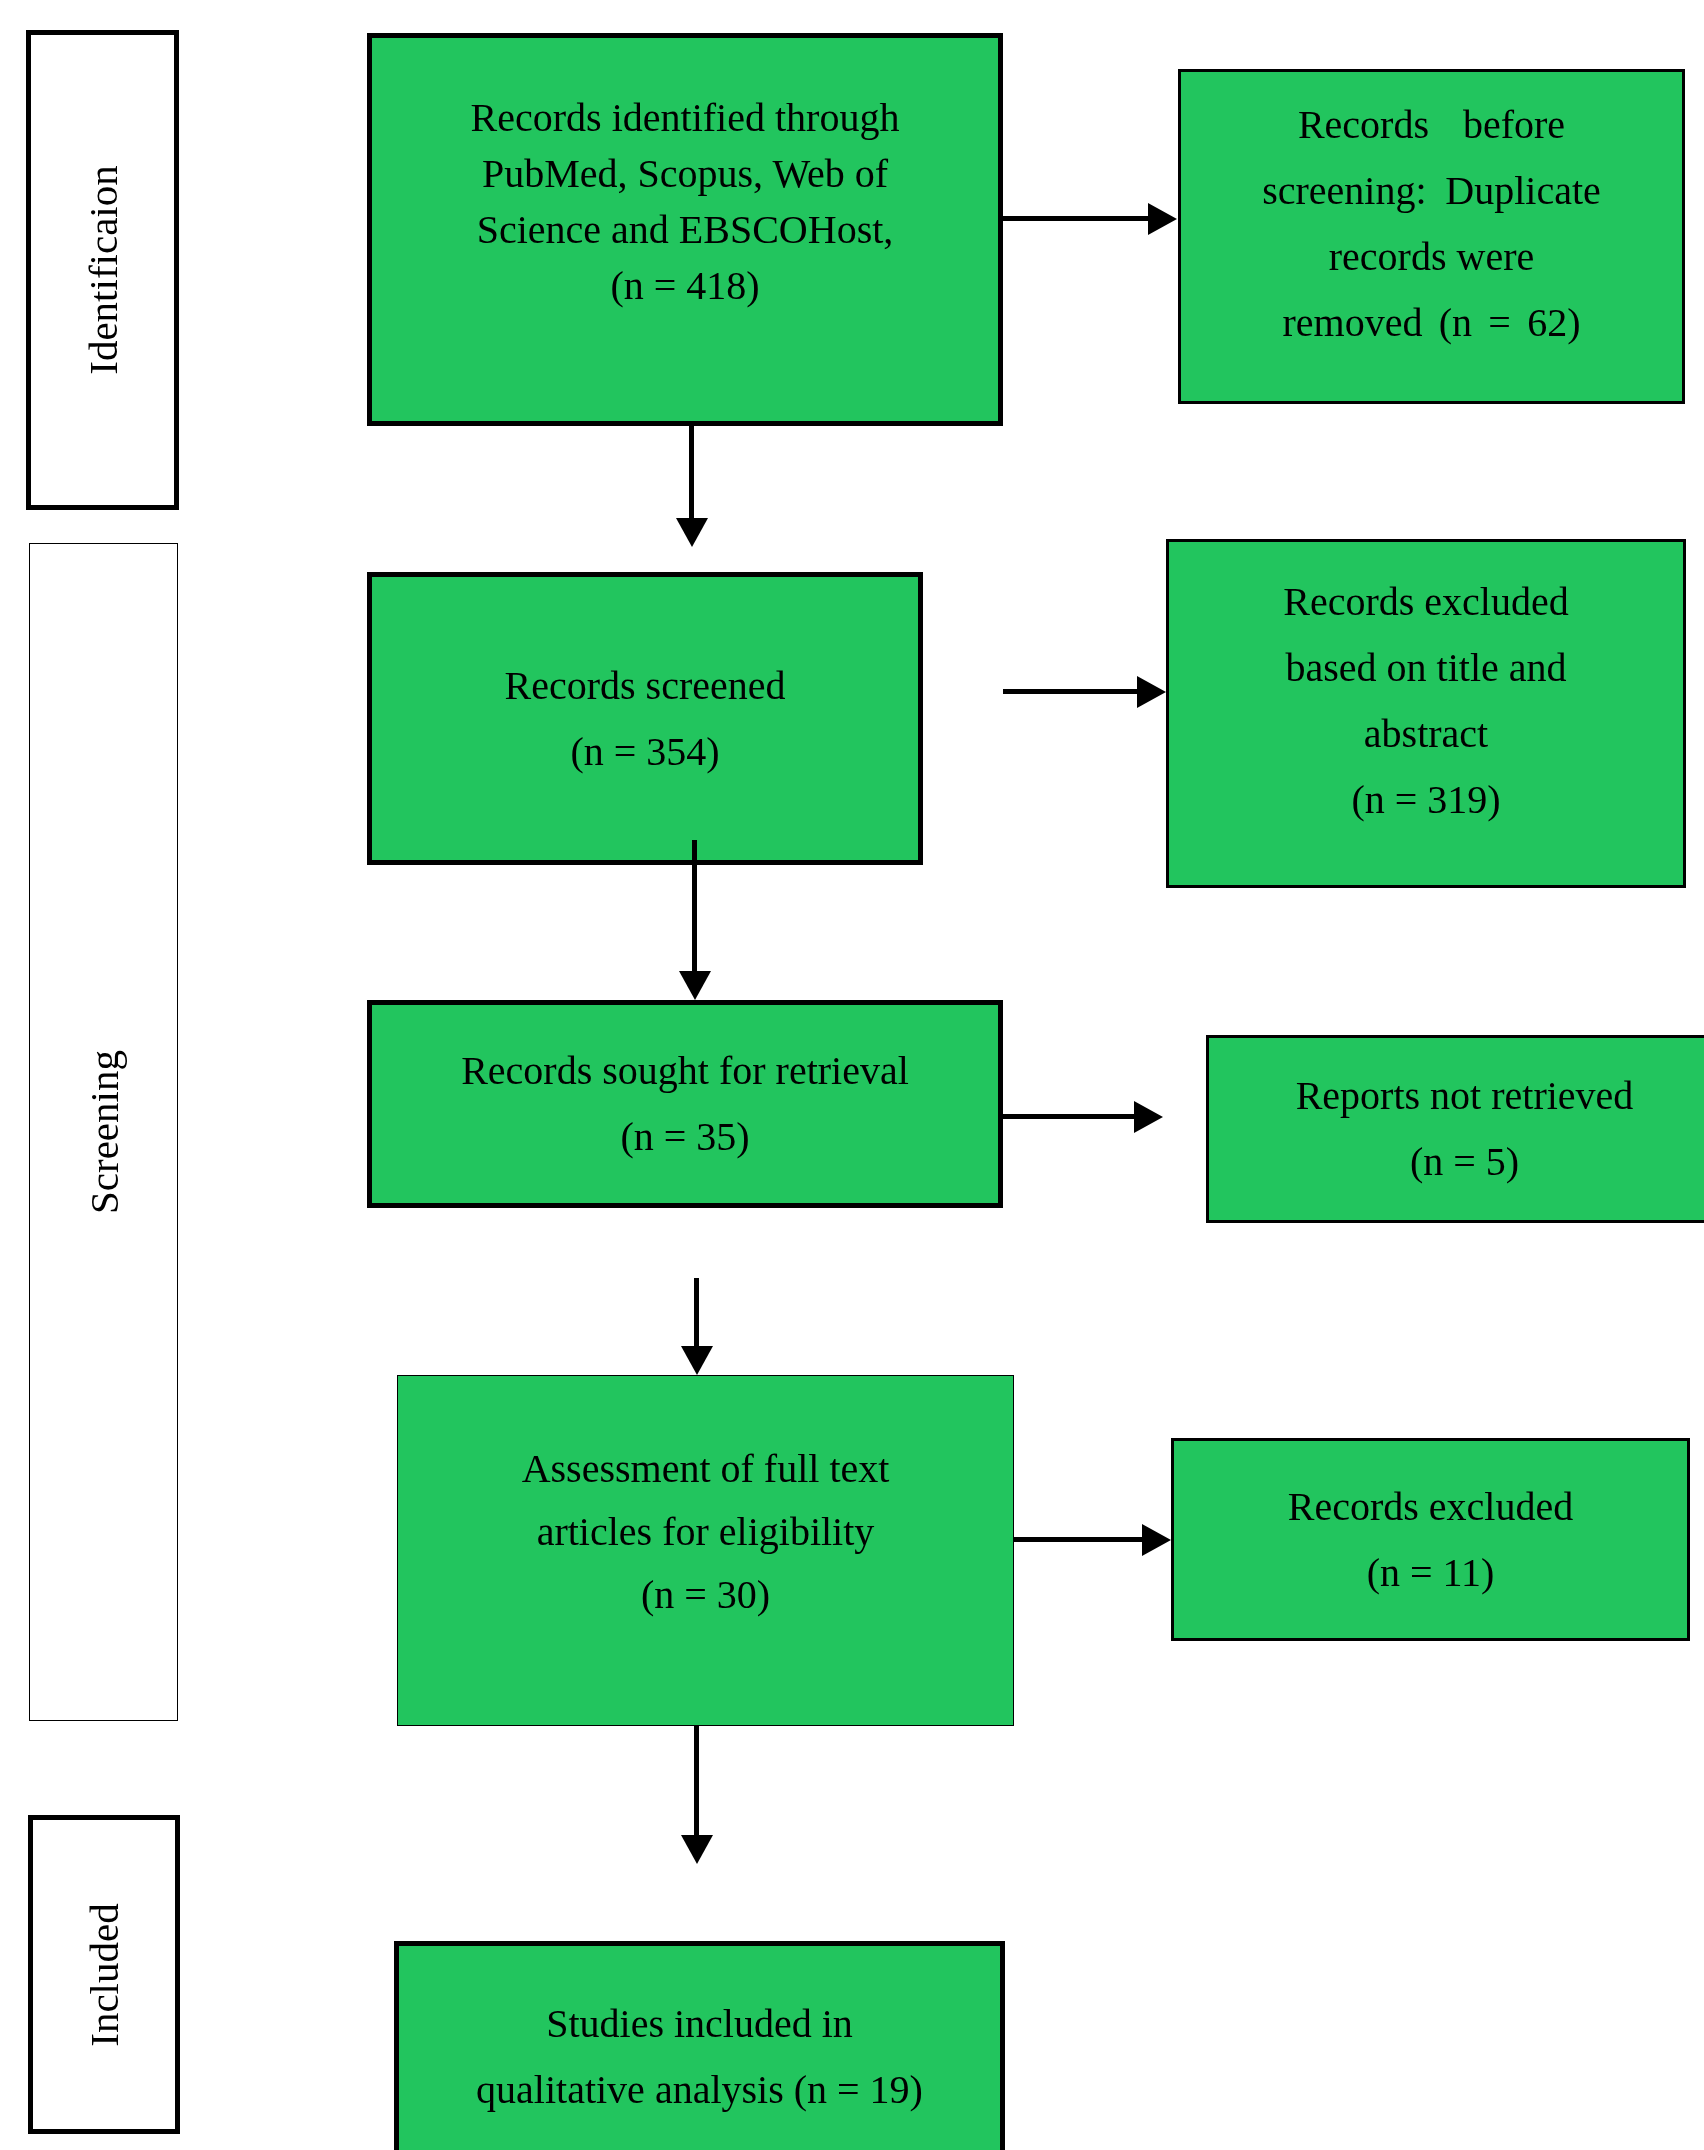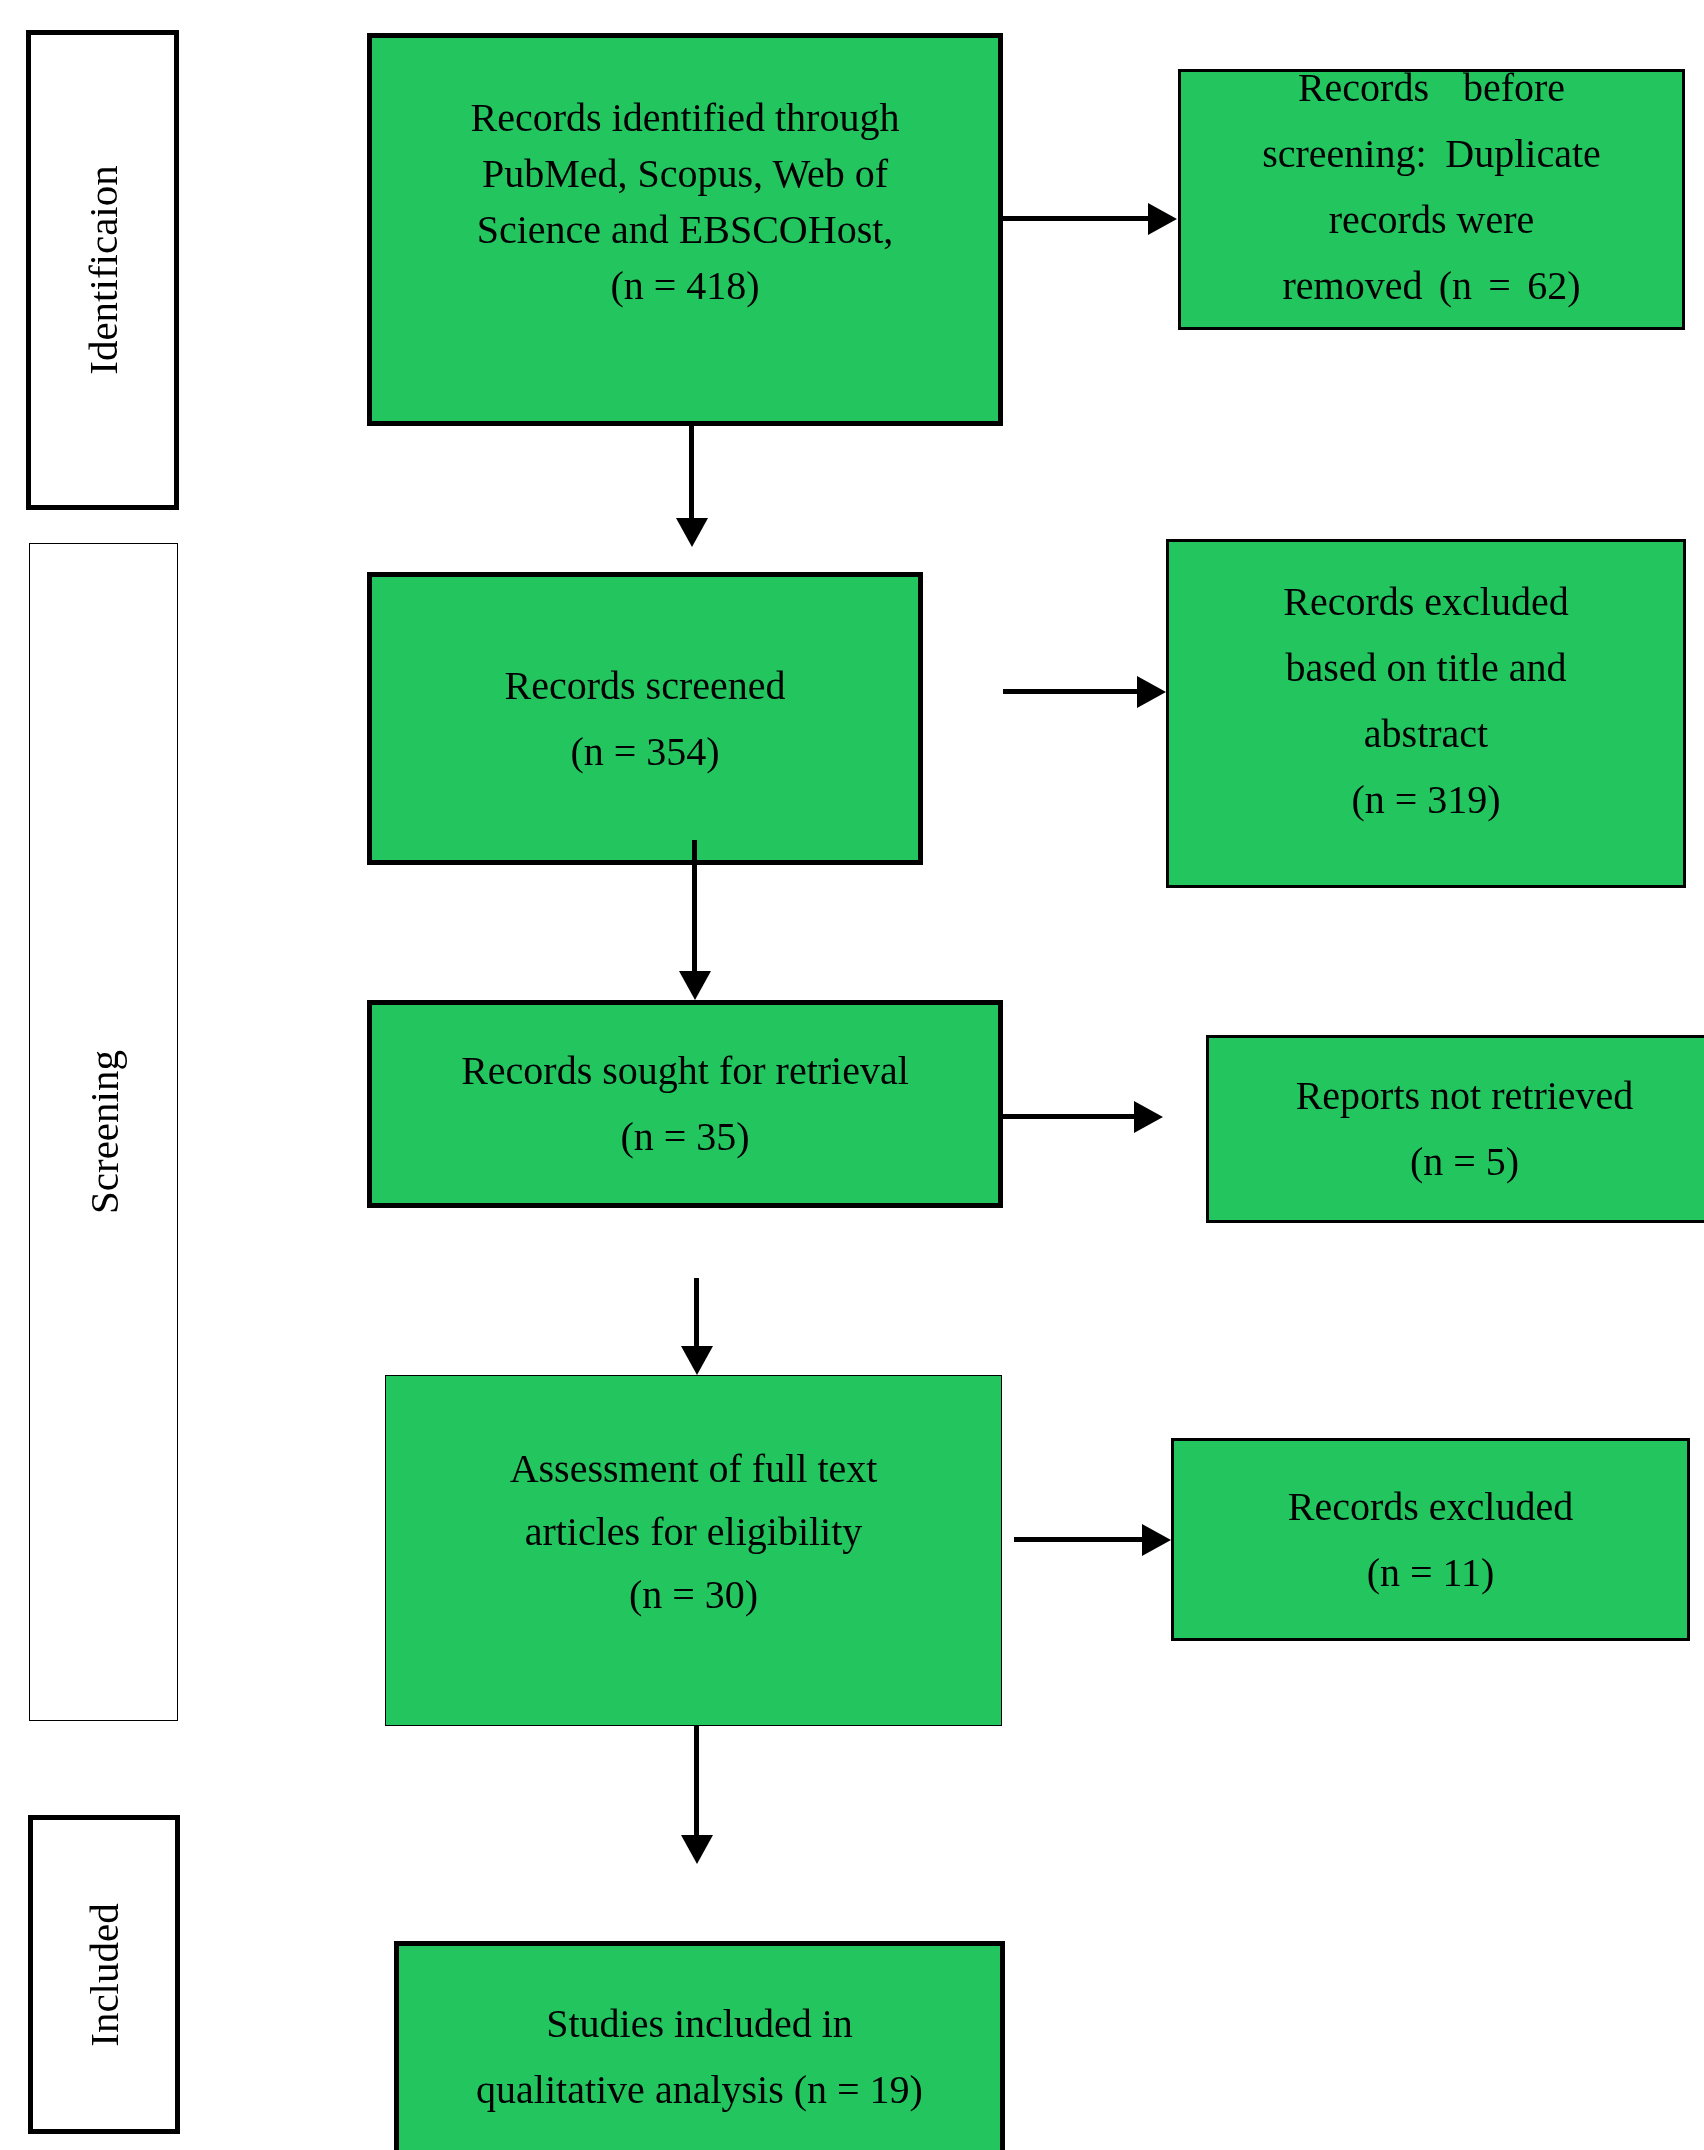--- a/index.html
+++ b/index.html
@@ -24,25 +24,25 @@
     align-items: center;
     text-align: center;
     font-size: 40px;
   }
   .ln { line-height: 66px; white-space: nowrap; }
 
   .b-identified        { left: 367px;  top: 33px;   width: 636px; height: 393px; padding-bottom: 56px; }
   .b-identified .ln    { line-height: 56px; }
   .b-screened          { left: 367px;  top: 547px;  width: 556px; height: 293px; margin-top: 25px; }
   .b-sought            { left: 367px;  top: 1000px; width: 636px; height: 208px; }
-  .b-assessment        { left: 385px;  top: 1375px; width: 617px;  height: 351px; border-width: 1.3px; padding-bottom: 38px; }
+  .b-assessment        { left: 397px;  top: 1375px; width: 617px;  height: 351px; border-width: 1.3px; padding-bottom: 38px; }
   .b-assessment .ln    { line-height: 63px; }
   .b-included-q        { left: 394px;  top: 1941px; width: 611px;  height: 257px; padding-bottom: 25px; }
 
-  .b-rbox1             { left: 1178px; top: 69px;  width: 507px;  height: 261px; border-width: 3.1px; padding-bottom: 25px; }
+  .b-rbox1             { left: 1178px; top: 69px;  width: 507px;  height: 335px; border-width: 3.1px; padding-bottom: 25px; }
   .b-rbox1 .ln:nth-child(1) { word-spacing: 24px; }
   .b-rbox1 .ln:nth-child(2) { word-spacing: 8.8px; }
   .b-rbox1 .ln:nth-child(4) { word-spacing: 6.3px; }
   .b-rbox2             { left: 1166px; top: 539px;  width: 520px;  height: 349px; border-width: 3.8px; padding-bottom: 25px; }
   .b-rbox3             { left: 1163px; top: 1035px; width: 517px;  height: 188px; border-width: 3.8px; margin-left: 43px; }
   .b-rbox4             { left: 1171px; top: 1438px; width: 519px;  height: 203px; border-width: 3.8px; }
 
   
   .stage {
     position: absolute;

